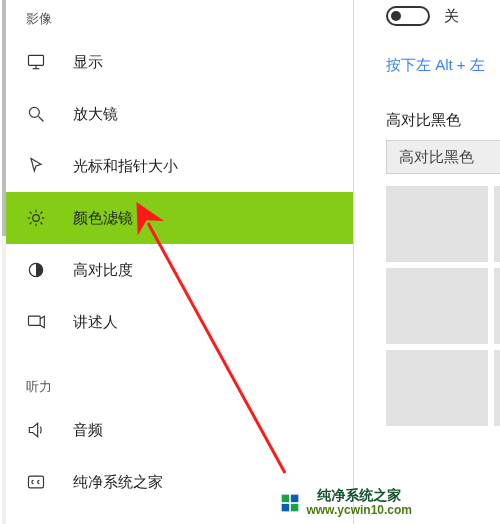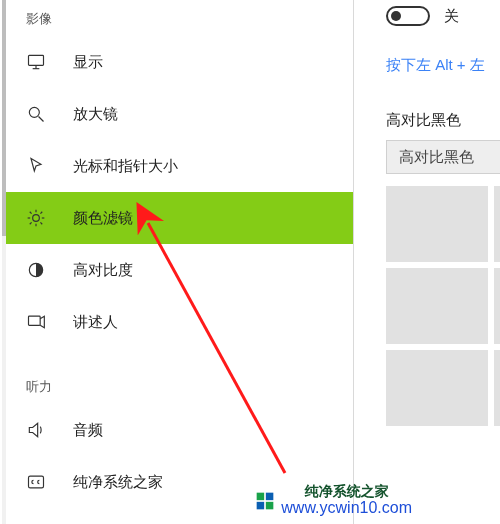--- a/index.html
+++ b/index.html
@@ -166,21 +166,21 @@
     background: rgba(255,255,255,0.0);
     padding: 2px 2px;
     font-size: 14px;
   }
   .wm-logo {
     width: 20px;
     height: 20px;
     display: inline-block;
   }
   .wm-text { color: #14532d; font-weight: 700; }
-  .wm-url { color: #1d4ed8; font-size: 16px; }
+  .wm-url { color: #4d7c0f; font-size: 12px; font-weight: bold; }
   .wm-stack { display: flex; flex-direction: column; line-height: 1.1; align-items: center; }
 </style>
 </head>
 <body>
 
 <div class="viewport">
 
   <nav class="sidebar">
     <div class="sidebar-scroll-track">
       <div class="sidebar-scroll-thumb"></div>

